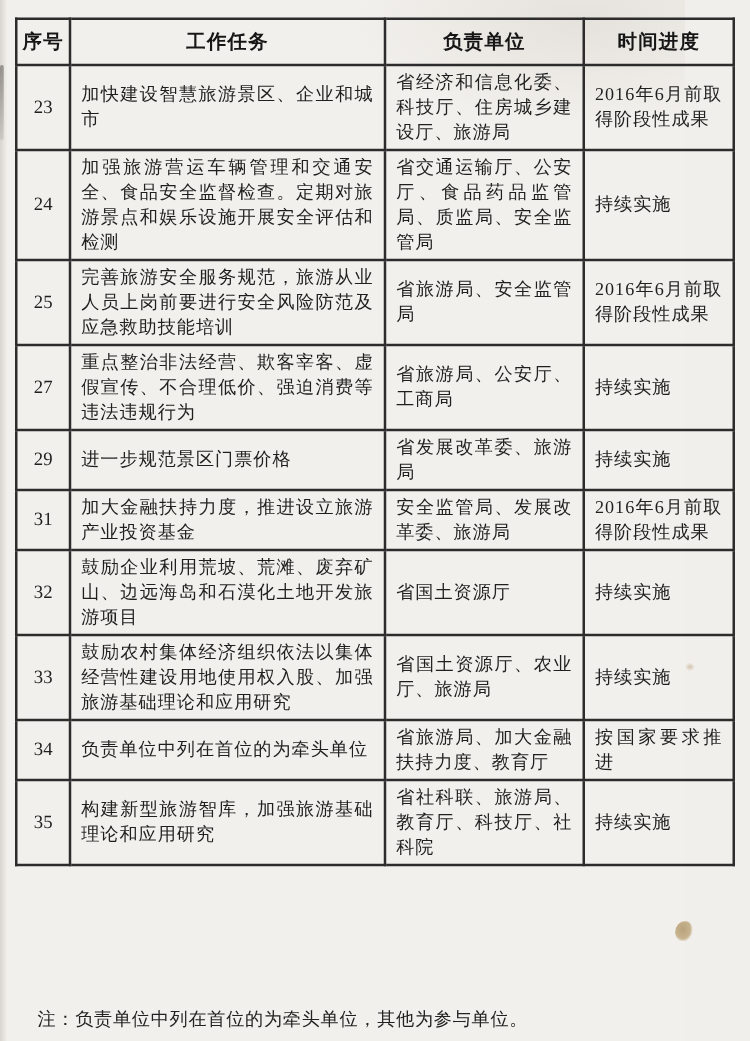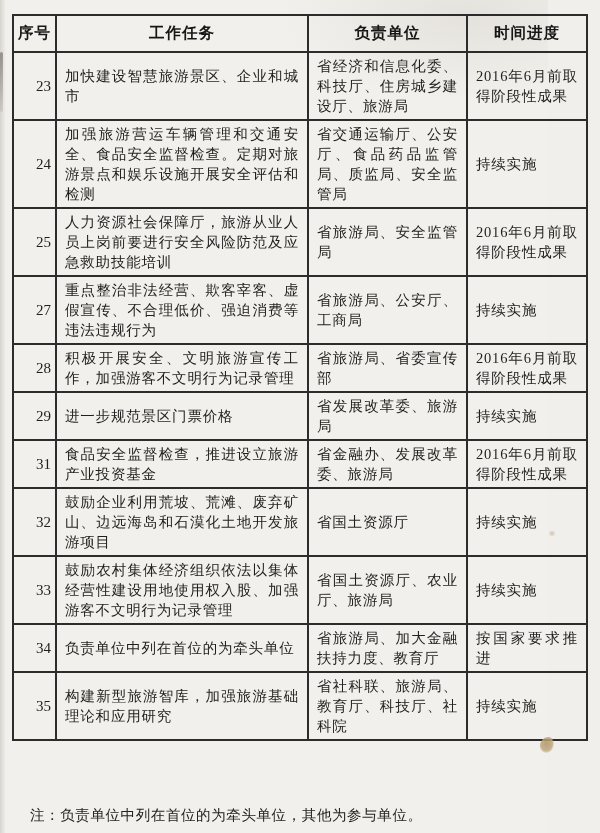--- a/index.html
+++ b/index.html
@@ -42,21 +42,21 @@
     color: #161616;
   }
   td {
     font-size: 14.5px;
     line-height: 20px;
     padding: 3px 8px;
     vertical-align: middle;
     color: #1f1f1f;
   }
   td.num {
-    text-align: right;
+    text-align: center;
     font-size: 15px;
     padding: 3px 4px;
   }
   td.task, td.unit, td.time {
     text-align: justify;
     letter-spacing: 0.8px;
   }
   .note {
     position: absolute;
     left: 30px; top: 806px;
@@ -113,57 +113,51 @@
       <td class="time">2016年6月前取得阶段性成果</td>
     </tr>
         <tr>
       <td class="num">24</td>
       <td class="task">加强旅游营运车辆管理和交通安全、食品安全监督检查。定期对旅游景点和娱乐设施开展安全评估和检测</td>
       <td class="unit">省交通运输厅、公安厅、食品药品监管局、质监局、安全监管局</td>
       <td class="time">持续实施</td>
     </tr>
         <tr>
       <td class="num">25</td>
-      <td class="task">人力资源社会保障厅，旅游从业人员上岗前要进行安全风险防范及应急救助技能培训</td>
+      <td class="task">完善旅游安全服务规范，旅游从业人员上岗前要进行安全风险防范及应急救助技能培训</td>
       <td class="unit">省旅游局、安全监管局</td>
       <td class="time">2016年6月前取得阶段性成果</td>
     </tr>
         <tr>
       <td class="num">27</td>
       <td class="task">重点整治非法经营、欺客宰客、虚假宣传、不合理低价、强迫消费等违法违规行为</td>
       <td class="unit">省旅游局、公安厅、工商局</td>
       <td class="time">持续实施</td>
     </tr>
         <tr>
-      <td class="num">28</td>
-      <td class="task">积极开展安全、文明旅游宣传工作，加强游客不文明行为记录管理</td>
-      <td class="unit">省旅游局、省委宣传部</td>
-      <td class="time">2016年6月前取得阶段性成果</td>
-    </tr>
-        <tr>
       <td class="num">29</td>
       <td class="task">进一步规范景区门票价格</td>
       <td class="unit">省发展改革委、旅游局</td>
       <td class="time">持续实施</td>
     </tr>
         <tr>
       <td class="num">31</td>
-      <td class="task">食品安全监督检查，推进设立旅游产业投资基金</td>
-      <td class="unit">省金融办、发展改革委、旅游局</td>
+      <td class="task">加大金融扶持力度，推进设立旅游产业投资基金</td>
+      <td class="unit">安全监管局、发展改革委、旅游局</td>
       <td class="time">2016年6月前取得阶段性成果</td>
     </tr>
         <tr>
       <td class="num">32</td>
       <td class="task">鼓励企业利用荒坡、荒滩、废弃矿山、边远海岛和石漠化土地开发旅游项目</td>
       <td class="unit">省国土资源厅</td>
       <td class="time">持续实施</td>
     </tr>
         <tr>
       <td class="num">33</td>
-      <td class="task">鼓励农村集体经济组织依法以集体经营性建设用地使用权入股、加强游客不文明行为记录管理</td>
+      <td class="task">鼓励农村集体经济组织依法以集体经营性建设用地使用权入股、加强旅游基础理论和应用研究</td>
       <td class="unit">省国土资源厅、农业厅、旅游局</td>
       <td class="time">持续实施</td>
     </tr>
         <tr>
       <td class="num">34</td>
       <td class="task">负责单位中列在首位的为牵头单位</td>
       <td class="unit">省旅游局、加大金融扶持力度、教育厅</td>
       <td class="time">按国家要求推进</td>
     </tr>
         <tr>

